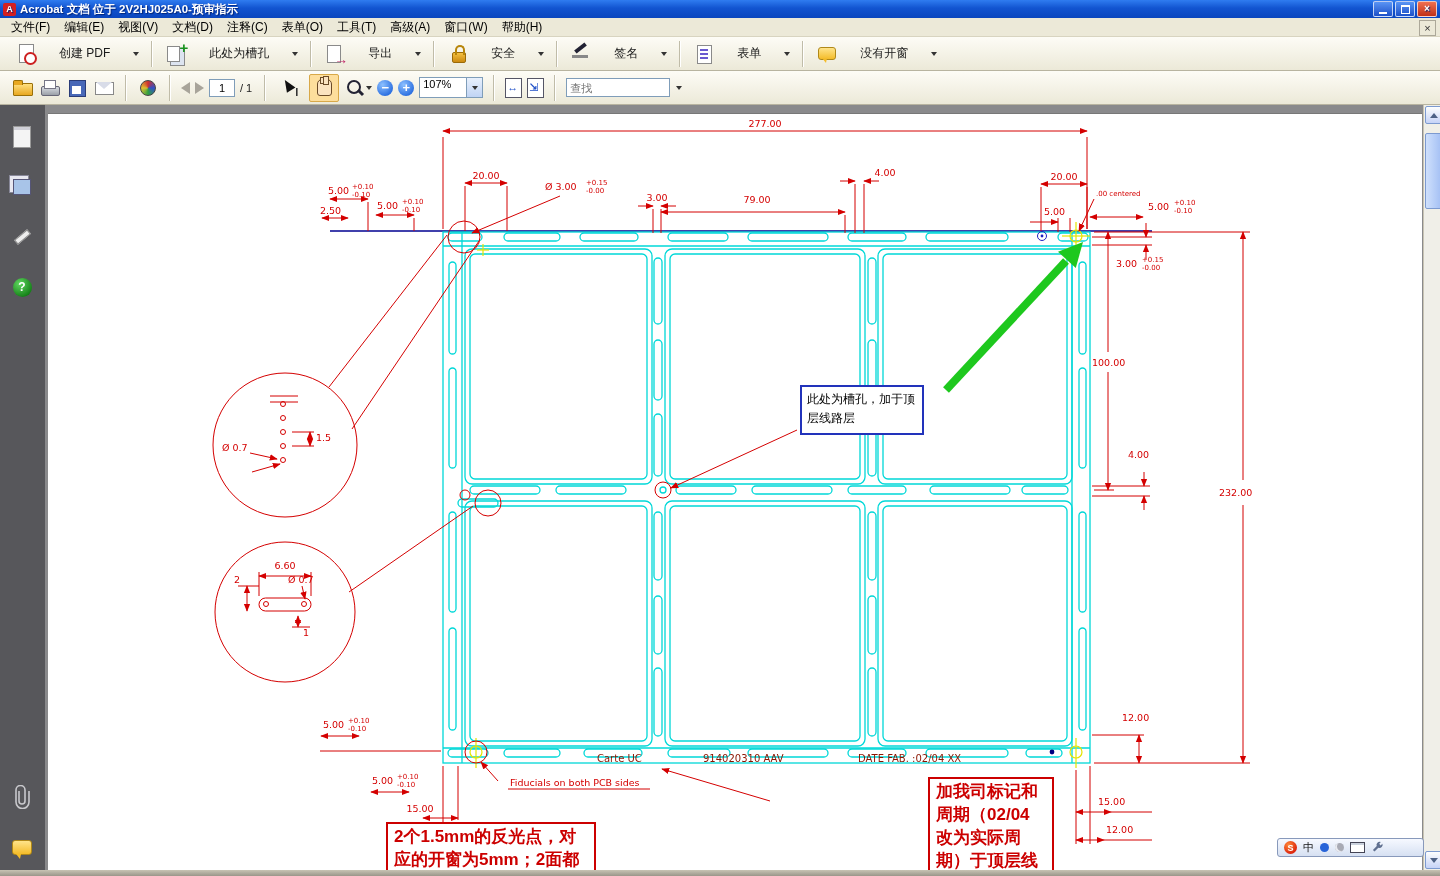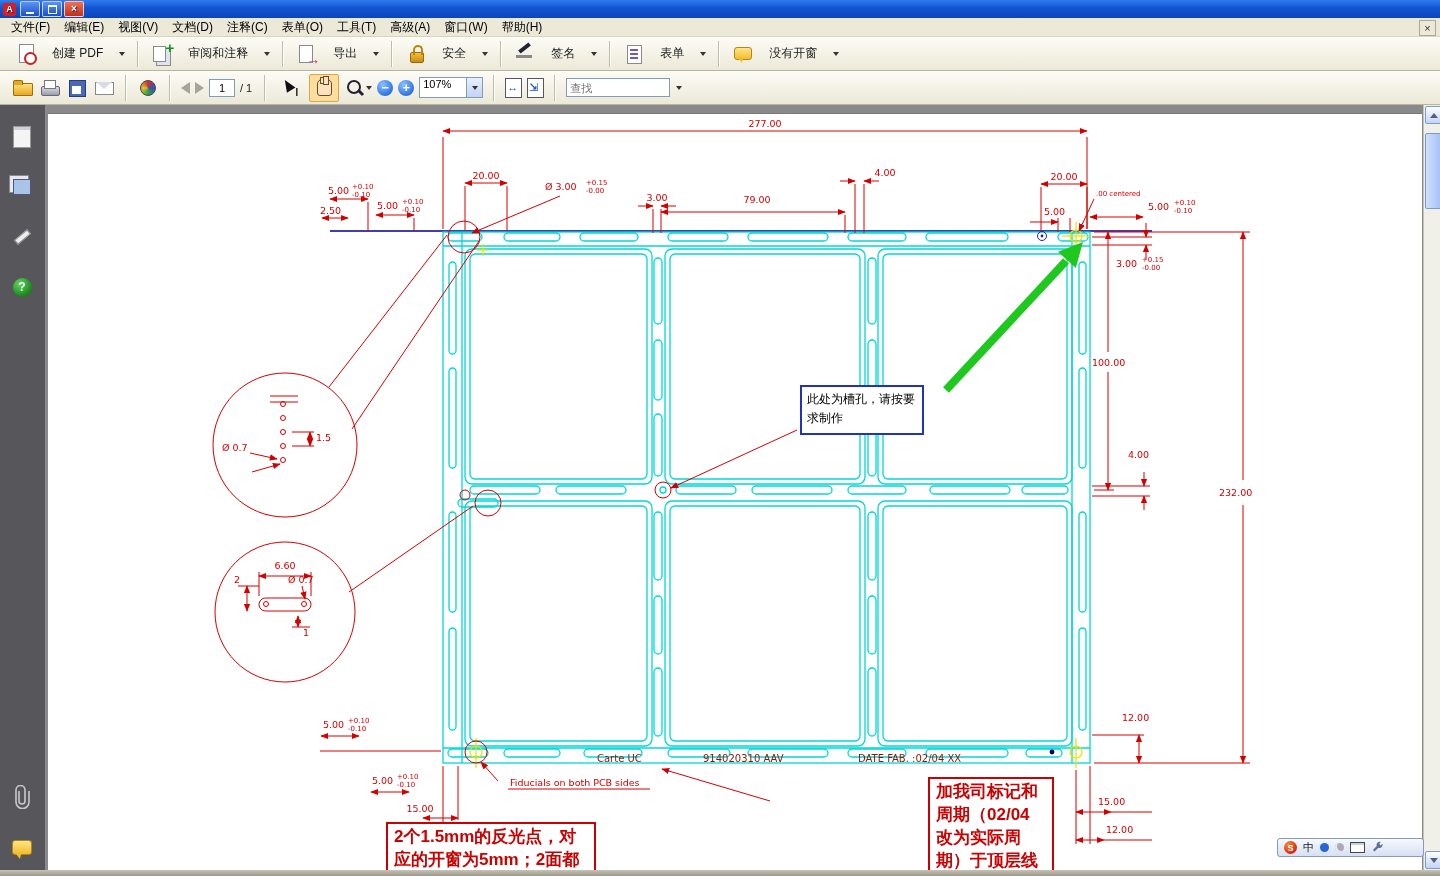--- a/index.html
+++ b/index.html
@@ -28,21 +28,21 @@
   .menu-item{padding:2px 7px;color:#000;}
   .menu-close{position:absolute;right:4px;top:2px;width:15px;height:14px;border:1px solid #aca899;
     background:#ece9d8;display:flex;align-items:center;justify-content:center;font-size:11px;color:#333;}
 
   
   .toolbar{position:absolute;left:0;width:1440px;background:linear-gradient(180deg,#fdfcf6,#ece9d8);
     border-bottom:1px solid #b8b4a0;display:flex;align-items:center;box-sizing:border-box;}
   .tb1{top:37px;height:34px;padding-left:8px;}
   .tb2{top:71px;height:34px;padding-left:12px;gap:5px;}
   .sep{width:1px;height:26px;background:#c0bca8;border-right:1px solid #fff;margin:0 5px;}
-  .tbtn{display:flex;align-items:center;gap:15px;padding:3px 7px;border-radius:2px;}
+  .tbtn{display:flex;align-items:center;gap:22px;padding:3px 7px;border-radius:2px;}
   .tbtn-label{font-size:12px;color:#1a1a1a;white-space:nowrap;}
   .dd{width:0;height:0;border-left:3.5px solid transparent;border-right:3.5px solid transparent;
     border-top:4px solid #333;margin-left:1px;}
   .ic{position:relative;width:22px;height:22px;display:inline-block;}
 
   
   .ic-createpdf::before{content:"";position:absolute;left:4px;top:1px;width:13px;height:17px;background:#fff;border:1px solid #8a8a8a;}
   .ic-createpdf::after{content:"";position:absolute;left:9px;top:9px;width:9px;height:9px;border:2.5px solid #cc2020;border-radius:50%;background:#fff;}
   .ic-combine::before{content:"";position:absolute;left:2px;top:3px;width:11px;height:14px;background:#fff;border:1px solid #8a8a8a;box-shadow:4px 3px 0 #dde4f0,4px 3px 0 1px #8a8a8a;}
   .ic-combine::after{content:"+";position:absolute;right:-1px;top:-4px;color:#18921d;font-weight:bold;font-size:15px;}
@@ -142,20 +142,21 @@
   text.bt{fill:#8b1500;font-size:10px;font-family:"DejaVu Sans",sans-serif;}
   .mid{text-anchor:middle;}
 </style>
 </head>
 <body>
 
 <div class="app">
 
   <div class="titlebar">
     <span class="tb-appicon">A</span>
+    <span class="tb-title">Acrobat 文档 位于 2V2HJ025A0-预审指示</span>
     <span class="winbtns">
       <span class="winbtn">
           <span class="minbar"></span>
         </span>
       <span class="winbtn">
           <span class="restbox"></span>
         </span>
       <span class="winbtn close">×</span>
     </span>
   </div>
@@ -176,21 +177,21 @@
 
   <div class="toolbar tb1">
     <span class="tbtn">
       <span class="ic ic-createpdf"></span>
       <span class="tbtn-label">创建 PDF</span>
       <span class="dd"></span>
     </span>
     <span class="sep"></span>
     <span class="tbtn">
       <span class="ic ic-combine"></span>
-      <span class="tbtn-label">审阅和注释</span>
+      <span class="tbtn-label">此处为槽孔</span>
       <span class="dd"></span>
     </span>
     <span class="sep"></span>
     <span class="tbtn">
       <span class="ic ic-export"></span>
       <span class="tbtn-label">导出</span>
       <span class="dd"></span>
     </span>
     <span class="sep"></span>
     <span class="tbtn">
@@ -532,21 +533,21 @@
           <text class="bt" x="858" y="762">DATE FAB. :02/04 XX</text>
           <text class="dt" x="510" y="786">Fiducials on both PCB sides</text>
         </g>
 
         <g>
           <line x1="946" y1="390" x2="1066" y2="261" stroke="#1ec81e" stroke-width="8"></line>
           <polygon points="1083,242 1075.8,267.9 1058,251.8" fill="#1ec81e"></polygon>
         </g>
       </svg>
 
-      <div class="note note-blue" style="left:755px;top:280px;width:124px;height:50px;">此处为槽孔，请按要求制作</div>
+      <div class="note note-blue" style="left:755px;top:280px;width:124px;height:50px;">此处为槽孔，加于顶层线路层</div>
       <div class="note note-red" style="left:341px;top:717px;width:210px;height:55px;font-size:17px;">2个1.5mm的反光点，对应的开窗为5mm；2面都加</div>
       <div class="note note-red" style="left:883px;top:672px;width:126px;height:100px;font-size:17px;">加我司标记和周期（02/04改为实际周期）于顶层线路层</div>
     </div>
 
     <div class="vscroll">
       <span class="sc-btn sc-up">
           <span class="tri-up"></span>
         </span>
       <span class="sc-thumb"></span>
       <span class="sc-btn sc-down">

